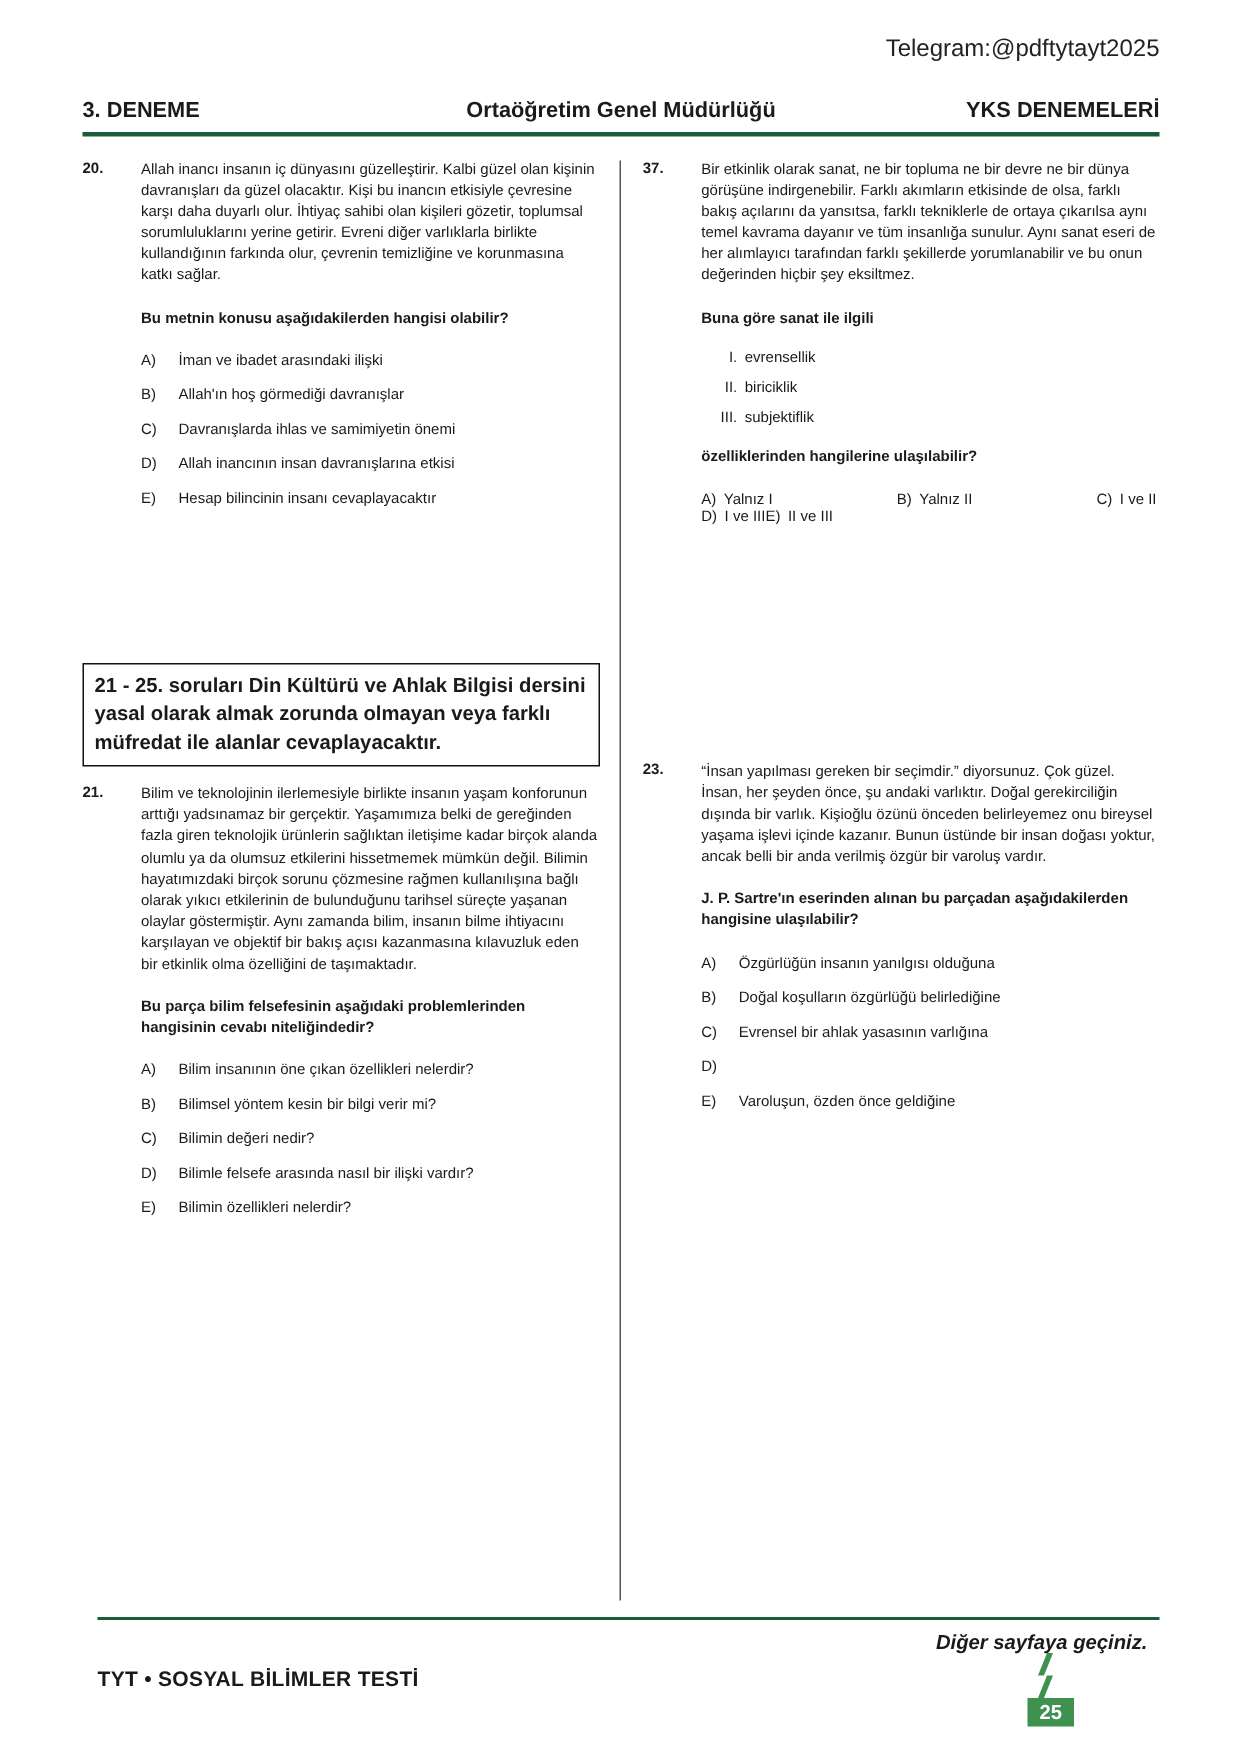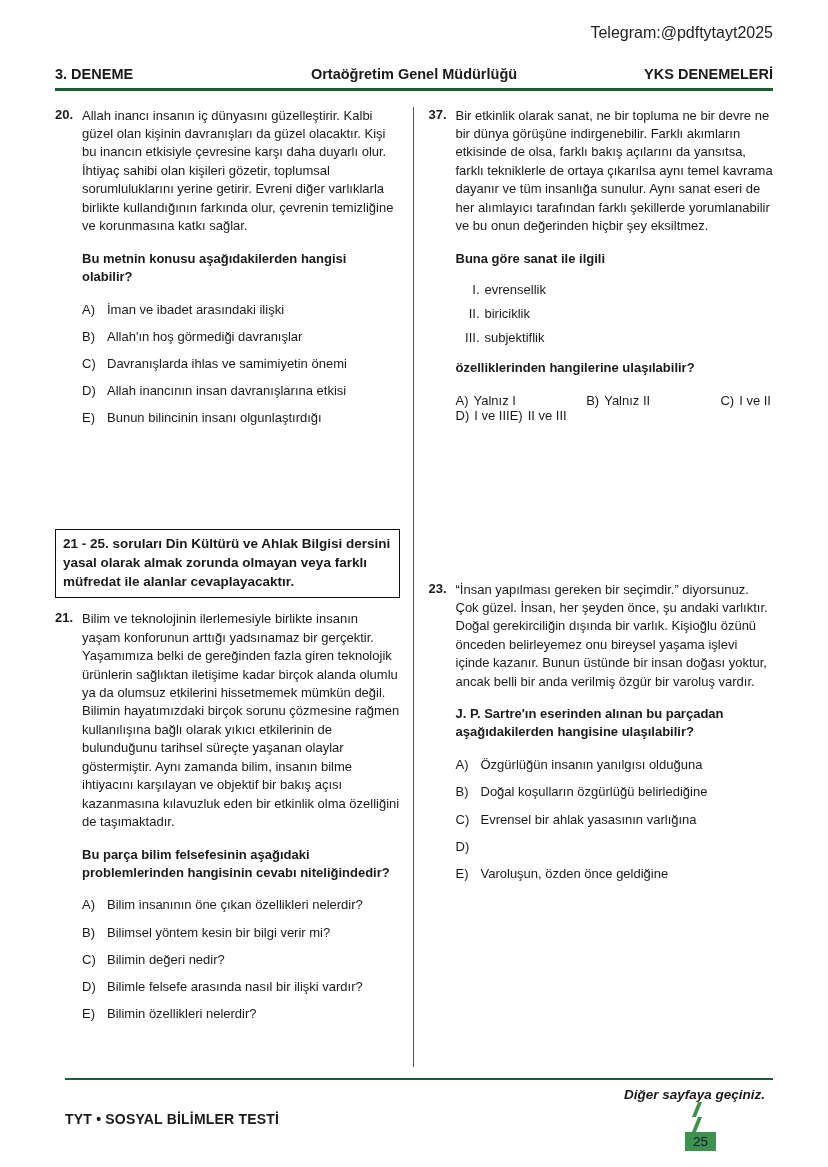--- a/index.html
+++ b/index.html
@@ -16,21 +16,21 @@
   }
   .telegram{text-align:right;font-size:16px;color:#222;}
   .header-row{position:relative;display:flex;justify-content:space-between;
     margin-top:24px;font-weight:700;font-size:14.5px;gap:30px;}
   .header-center{position:absolute;left:50%;transform:translateX(-50%);}
   .rule{height:2.5px;background:var(--rule-green);}
   .top-rule{margin-top:6px;}
   .columns{display:flex;margin-top:16px;min-height:960px;}
   .col{width:345px;box-sizing:border-box;}
   .col-divider{width:1px;background:var(--divider-gray);margin-left:13px;margin-right:15px;}
-  .q{display:flex;font-size:13px;}
+  .q{display:flex;font-size:10px;gap:12px;}
   .q-num{width:27px;font-weight:700;flex-shrink:0;}
   .q-content{flex:1;min-width:0;}
   .q-text{margin:0;line-height:1.42;}
   .q-prompt{margin:14px 0 0;font-weight:700;line-height:1.38;}
   .options{margin-top:15px;}
   .option{display:flex;margin-bottom:9px;line-height:1.4;}
   .opt-letter{width:25px;flex-shrink:0;}
   .notice{border:1.5px solid #111;font-weight:700;font-size:13.5px;line-height:1.4;
     padding:5px 7px;margin:93px 0 12px;}
   .q23{margin-top:158px;}
@@ -40,21 +40,21 @@
   .opt-row1{display:flex;justify-content:space-between;margin-top:16px;padding-right:2px;}
   .opt-row2{display:flex;justify-content:flex-start;}
   .opt-letter-inline{margin-right:5px;}
   .footer{position:absolute;left:65px;right:55px;bottom:16px;}
   .footer-row{display:flex;justify-content:space-between;align-items:center;margin-top:7px;}
   .footer-left{font-weight:700;font-size:14px;letter-spacing:0.2px;}
   .footer-right{display:flex;align-items:center;flex-direction:column;}
   .footer-instr{font-style:italic;font-weight:700;font-size:13.5px;margin-right:8px;}
   .slash{display:inline-block;width:4px;height:15px;background:var(--page-box-green);
     transform:skewX(-22deg);margin-right:3px;}
-  .page-box{background:var(--page-box-green);color:#0f172a;font-weight:400;
+  .page-box{background:var(--page-box-green);color:#ffffff;font-weight:700;
     font-size:13.5px;padding:2px 8px;margin-left:4px;}
 </style>
 </head>
 <body>
 
 <div class="page">
 
   <div class="telegram">Telegram:@pdftytayt2025</div>
 
   <div class="header-row">
@@ -85,21 +85,21 @@
             <div class="option">
               <span class="opt-letter">C)</span>
               <span class="opt-text">Davranışlarda ihlas ve samimiyetin önemi</span>
             </div>
             <div class="option">
               <span class="opt-letter">D)</span>
               <span class="opt-text">Allah inancının insan davranışlarına etkisi</span>
             </div>
             <div class="option">
               <span class="opt-letter">E)</span>
-              <span class="opt-text">Bunun bilincinin insanı olgunlaştırdığı</span>
+              <span class="opt-text">Hesap bilincinin insanı cevaplayacaktır</span>
             </div>
           </div>
         </div>
       </div>
 
       <div class="notice">21 - 25. soruları Din Kültürü ve Ahlak Bilgisi dersini yasal olarak almak zorunda olmayan veya farklı müfredat ile alanlar cevaplayacaktır.</div>
 
       <div class="q">
         <span class="q-num">21.</span>
         <div class="q-content">

